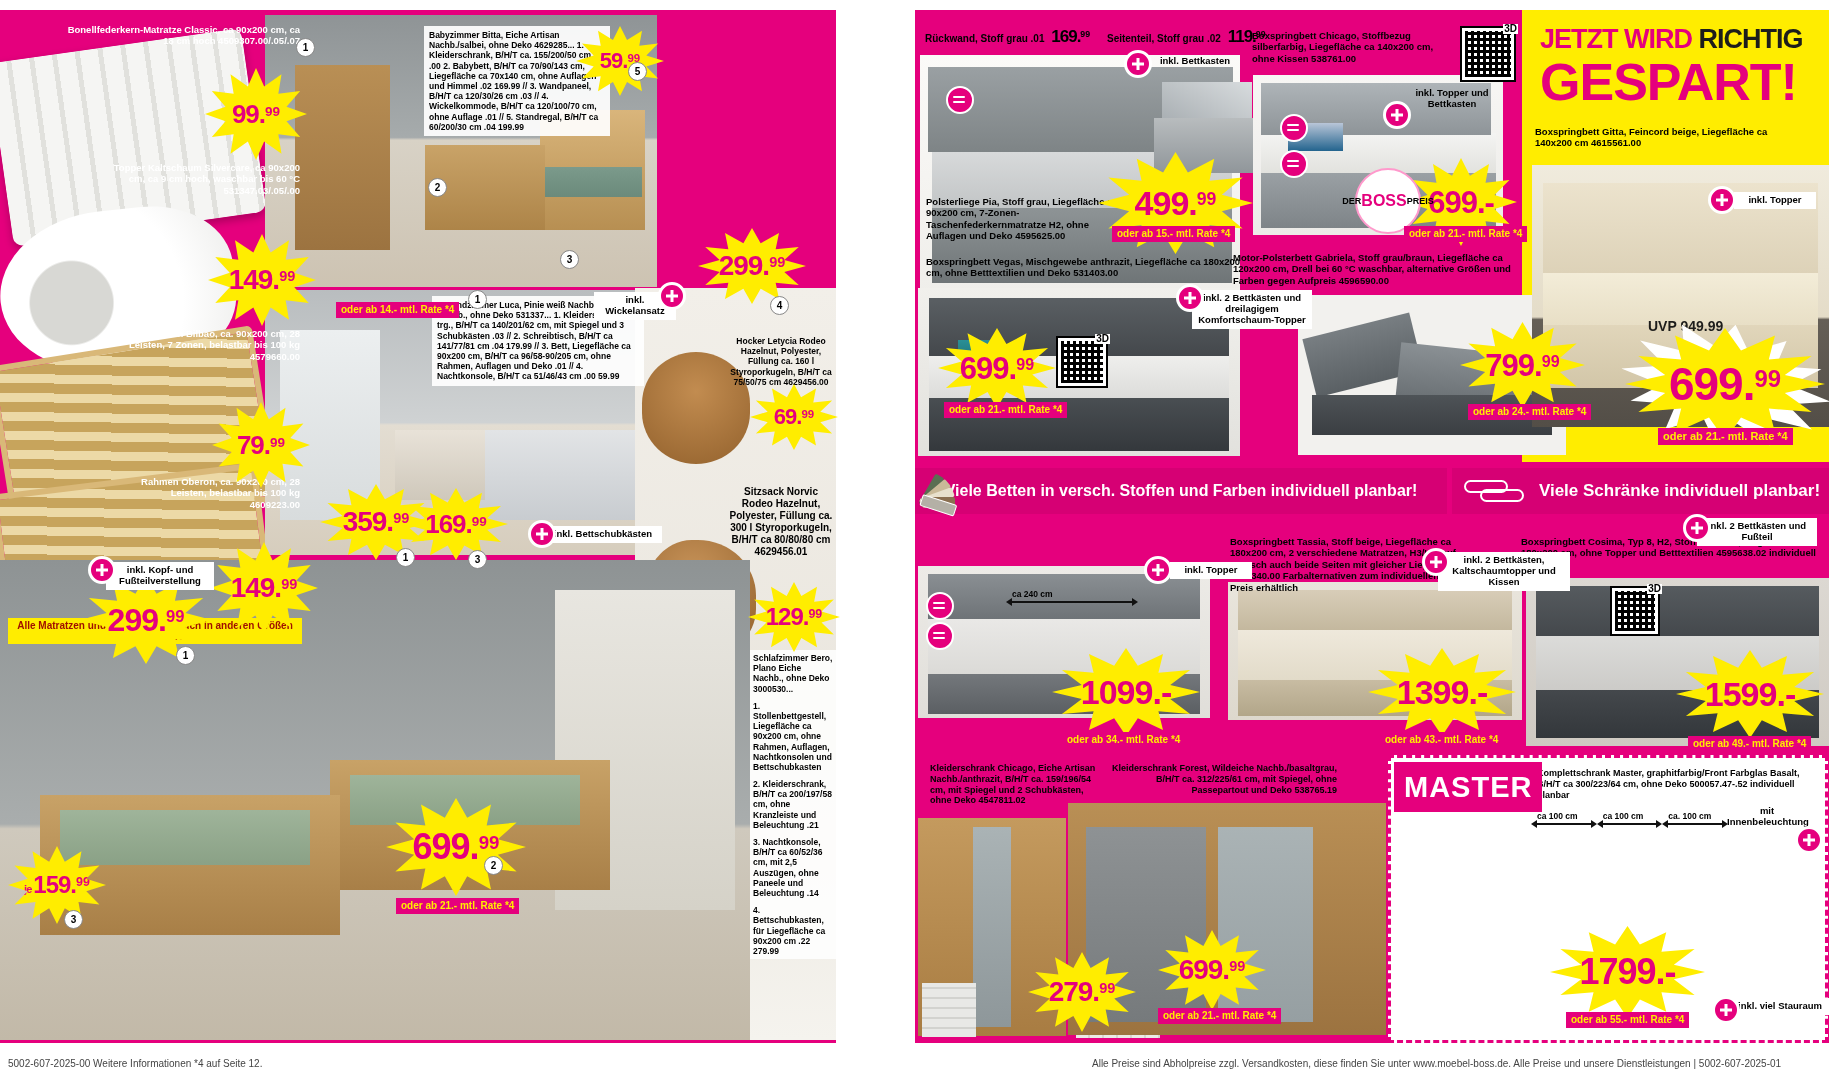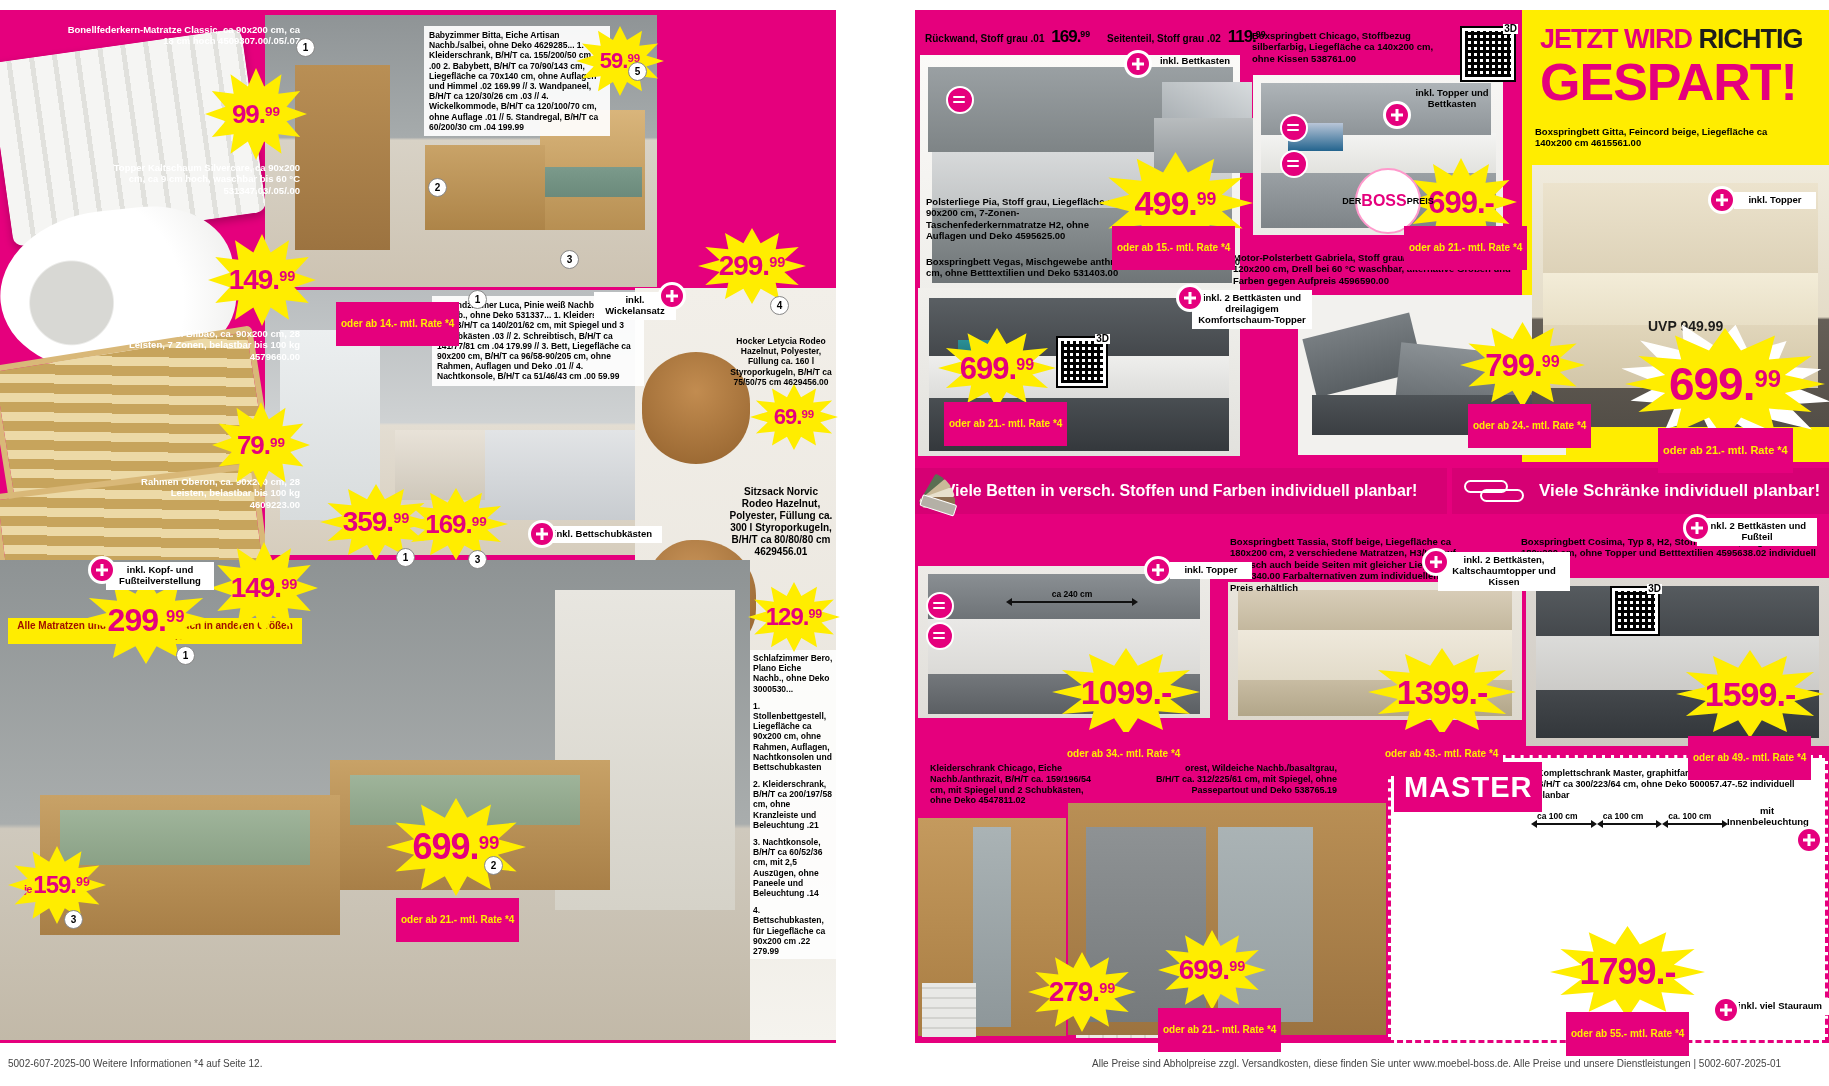--- a/index.html
+++ b/index.html
@@ -15,21 +15,21 @@
   .wt{color:#fff;text-align:right;}
   .pbox{background:rgba(255,255,255,.92);padding:4px 5px;font-size:8.5px;}
   .burst{position:absolute;background:#ffed00;display:flex;align-items:center;justify-content:center;text-align:center;z-index:5;
     clip-path:polygon(100% 50%,79.9% 58%,93.3% 75%,71.9% 71.9%,75% 93.3%,58% 79.9%,50% 100%,42% 79.9%,25% 93.3%,28.1% 71.9%,6.7% 75%,20.1% 58%,0% 50%,20.1% 42%,6.7% 25%,28.1% 28.1%,25% 6.7%,42% 20.1%,50% 0%,58% 20.1%,75% 6.7%,71.9% 28.1%,93.3% 25%,79.9% 42%);}
   .price{font-weight:bold;color:#e5007d;line-height:1;white-space:nowrap;letter-spacing:-1px;}
   .price i{font-style:normal;}
   .price sup{font-size:52%;vertical-align:baseline;position:relative;top:-0.55em;letter-spacing:0;}
   .price .pre{font-style:normal;font-size:46%;margin-right:2px;}
   .f22{font-size:22px}.f24{font-size:24px}.f26{font-size:26px}.f28{font-size:28px}.f30{font-size:31px}
   .f32{font-size:32px}.f34{font-size:34px}.f36{font-size:36px}.f46{font-size:46px}
-  .pill{position:absolute;background:#e5007d;color:#ffed00;font-weight:bold;font-size:10px;line-height:1;padding:17px 5px;white-space:nowrap;z-index:6;}
+  .pill{position:absolute;background:#e5007d;color:#ffed00;font-weight:bold;font-size:10px;line-height:1;padding:3px 5px;white-space:nowrap;z-index:6;}
   .note{position:absolute;background:#fff;color:#000;font-weight:bold;font-size:9.5px;line-height:1.15;padding:3px 5px;text-align:center;z-index:6;}
   .note.plain{background:transparent;padding:0;}
   .plus{position:absolute;width:22px;height:22px;border-radius:50%;background:#e5007d;border:3px solid #fff;z-index:7;}
   .plus::before,.plus::after{content:"";position:absolute;left:50%;top:50%;background:#fff;transform:translate(-50%,-50%);}
   .plus::before{width:12px;height:3px;}
   .plus::after{width:3px;height:12px;}
   .marker{position:absolute;width:17px;height:17px;border-radius:50%;background:#fff;border:1px solid #888;color:#000;font-weight:bold;font-size:10px;display:flex;align-items:center;justify-content:center;z-index:8;}
   .stamp{position:absolute;width:24px;height:24px;border-radius:50%;background:#e5007d;border:2px solid #fff;z-index:6;}
   .stamp::before,.stamp::after{content:"";position:absolute;left:5px;background:#fff;height:2px;width:12px;border-radius:2px;}
   .stamp::before{top:8px;}
@@ -43,21 +43,21 @@
   .banner{position:absolute;top:468px;height:46px;background:#d60074;display:flex;align-items:center;color:#fff;font-weight:bold;z-index:3;}
   .banner .txt{flex:1;text-align:center;}
   .headline{position:absolute;font-weight:bold;letter-spacing:-1px;line-height:1;z-index:3;}
   .boss{position:absolute;width:62px;height:62px;background:#fff;border-radius:50%;display:flex;flex-direction:row;align-items:center;justify-content:center;line-height:1;z-index:6;border:2px solid #f9c;}
   .boss .b1,.boss .b3{font-size:9px;font-weight:bold;color:#000;}
   .boss .b2{font-size:16px;font-weight:bold;color:#e5007d;}
   .fan{position:absolute;z-index:4;width:60px;height:40px;}
   .fan i{position:absolute;left:6px;bottom:4px;width:34px;height:10px;border-radius:2px;transform-origin:4px 50%;}
   .wicon{position:absolute;z-index:4;width:66px;height:26px;}
   .wicon i{position:absolute;border:2px solid #fff;border-radius:8px;width:40px;height:9px;display:block;}
-  .cm-arrow{position:absolute;z-index:5;text-align:center;}
+  .cm-arrow{position:absolute;z-index:5;text-align:left;}
   .cm-label{display:block;font-size:8.5px;font-weight:bold;color:#000;line-height:1.1;}
   .cm-line{display:block;height:2px;background:#111;position:relative;margin-top:2px;}
   .cm-line::before{content:"";position:absolute;left:-1px;top:-3px;border:4px solid transparent;border-right:6px solid #111;transform:translateX(-9px);}
   .cm-line::after{content:"";position:absolute;right:-1px;top:-3px;border:4px solid transparent;border-left:6px solid #111;transform:translateX(9px);}
   .wrow{position:absolute;display:flex;gap:12px;z-index:5;}
   .wcell{flex:1;}
   .mlabel{position:absolute;background:#e5007d;color:#fff;font-weight:bold;font-size:29px;letter-spacing:1px;display:flex;align-items:center;padding-left:10px;z-index:6;}
   .dashbox{position:absolute;background:#fff;border:3px dashed #e5007d;z-index:2;}
   .footer-t{position:absolute;font-size:10px;color:#444;z-index:3;white-space:nowrap;}
   .glow{position:absolute;background:#fff;z-index:4;

